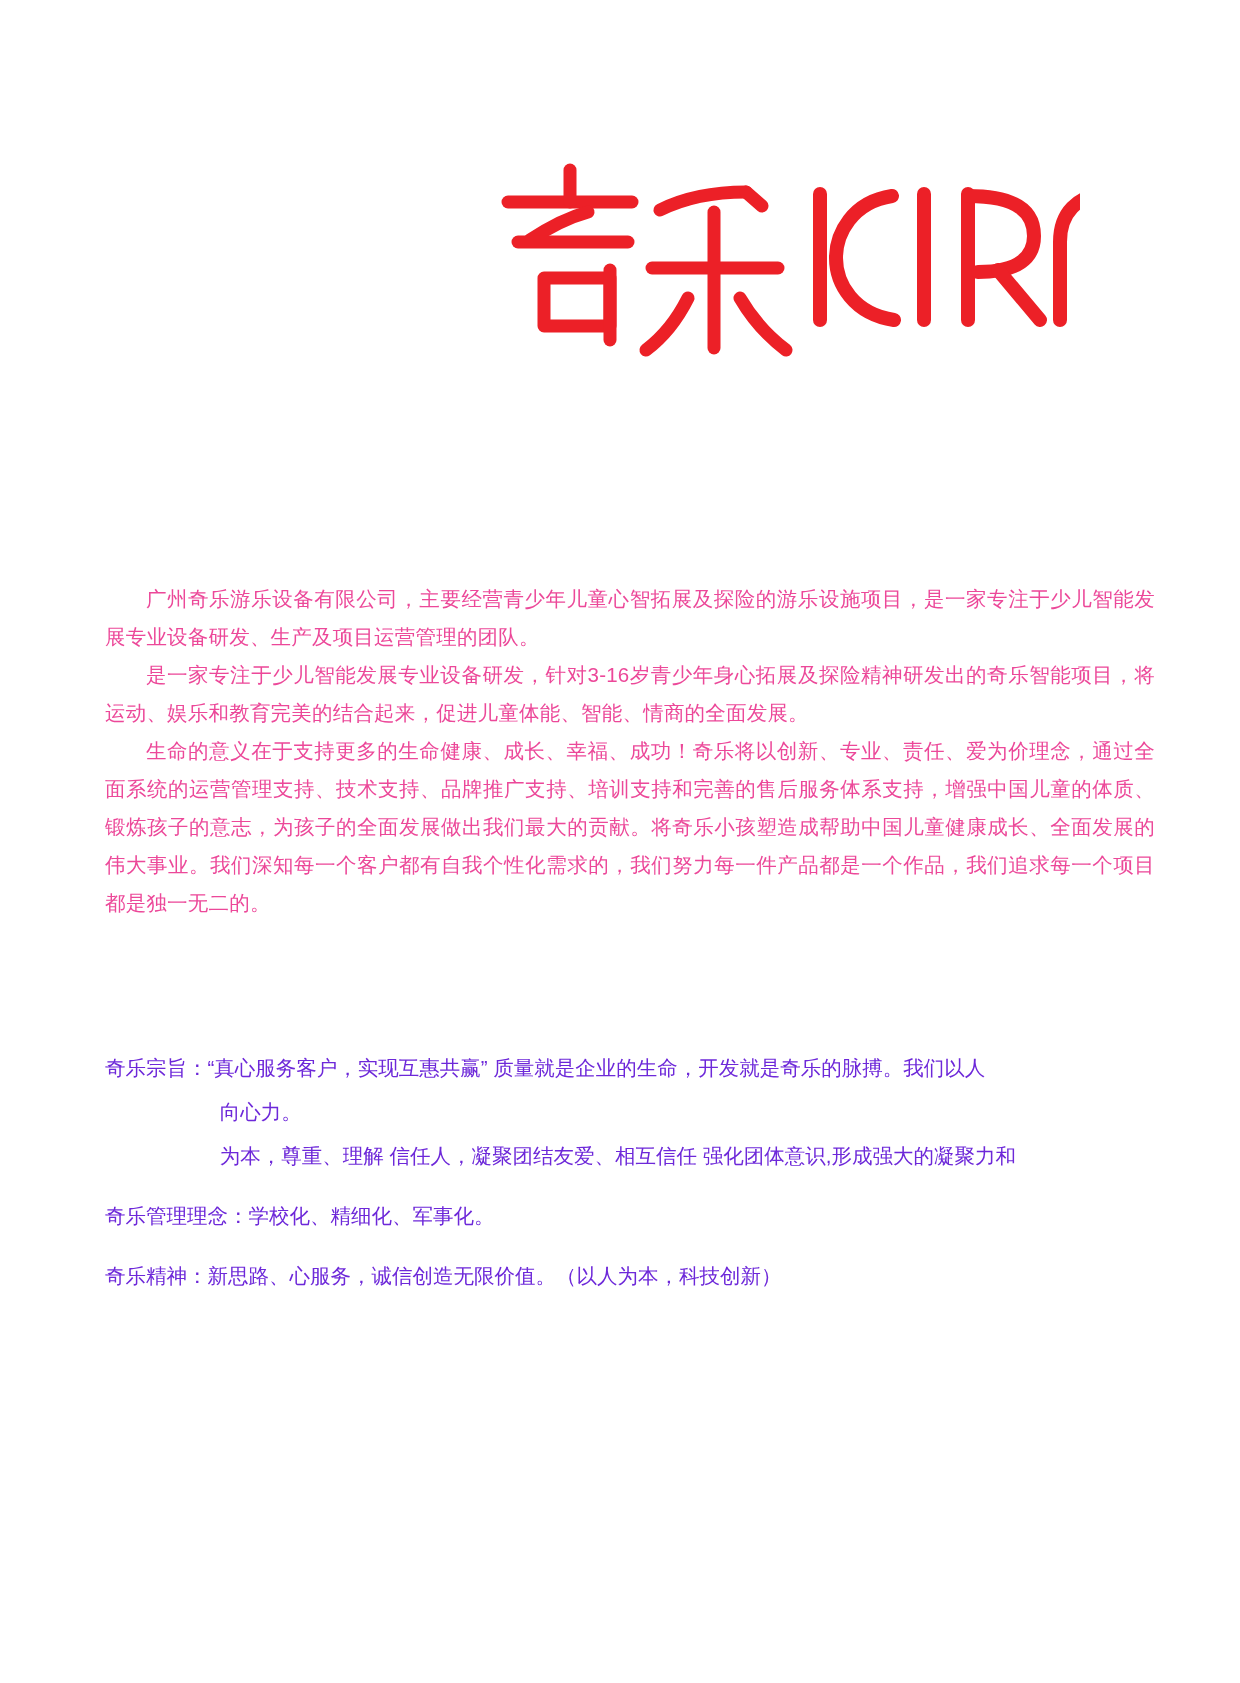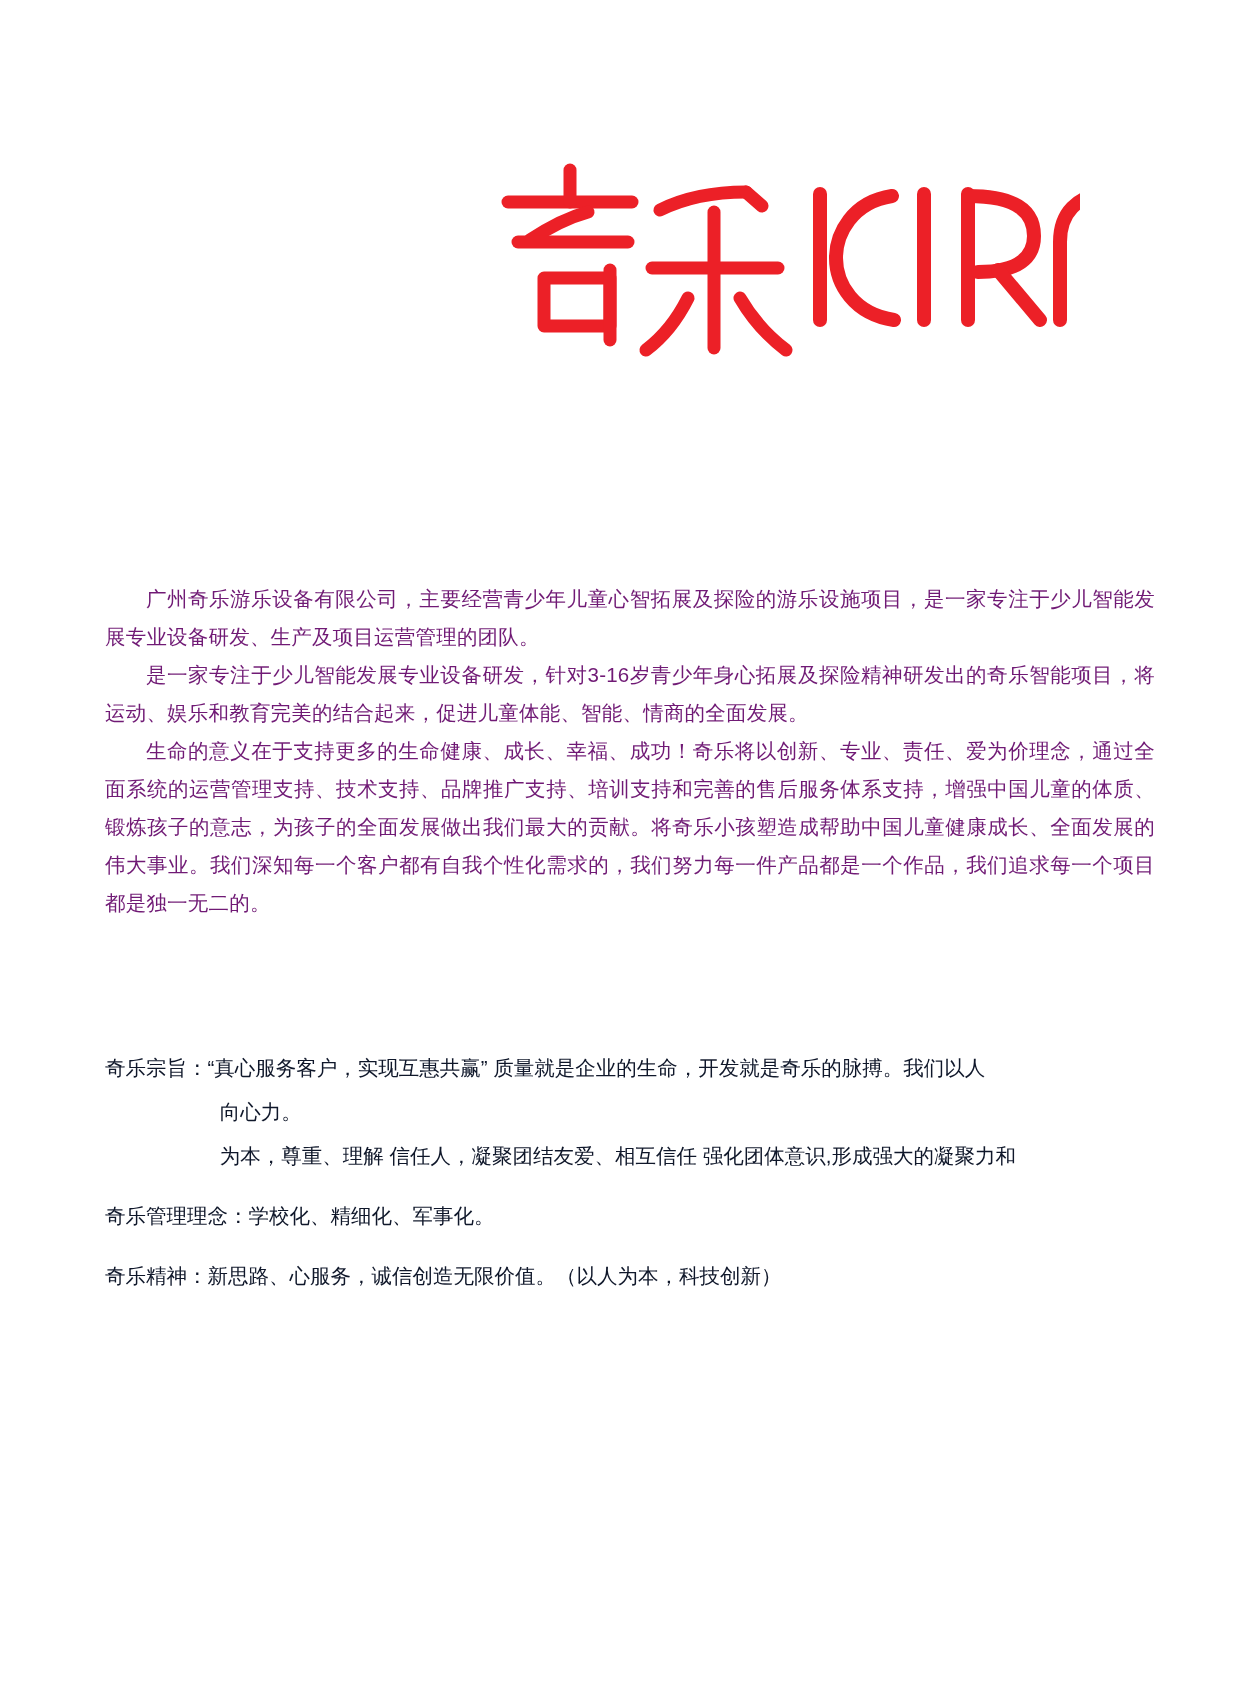--- a/index.html
+++ b/index.html
@@ -76,38 +76,38 @@
   
   .content {
     position: absolute;
     left: 105px;
     top: 580px;
     width: 1050px;
   }
   .para {
     font-size: 20.5px;
     line-height: 38px;
-    color: #701a75;
+    color: #ec4899;
     text-align: justify;
     text-justify: inter-ideograph;
     text-indent: 2em;
     margin: 0;
     letter-spacing: 0.2px;
   }
 
   .creed {
     position: absolute;
     left: 105px;
     top: 1046px;
     width: 1060px;
   }
   .creed-row {
     font-size: 20.5px;
     line-height: 44px;
-    color: #0f172a;
+    color: #6d28d9;
     margin: 0 0 0 0;
     text-align: justify;
     text-justify: inter-ideograph;
   }
   .creed-row.hang {
     text-indent: 5.6em;
   }
   .creed-row.spaced {
     margin-top: 16px;
   }

